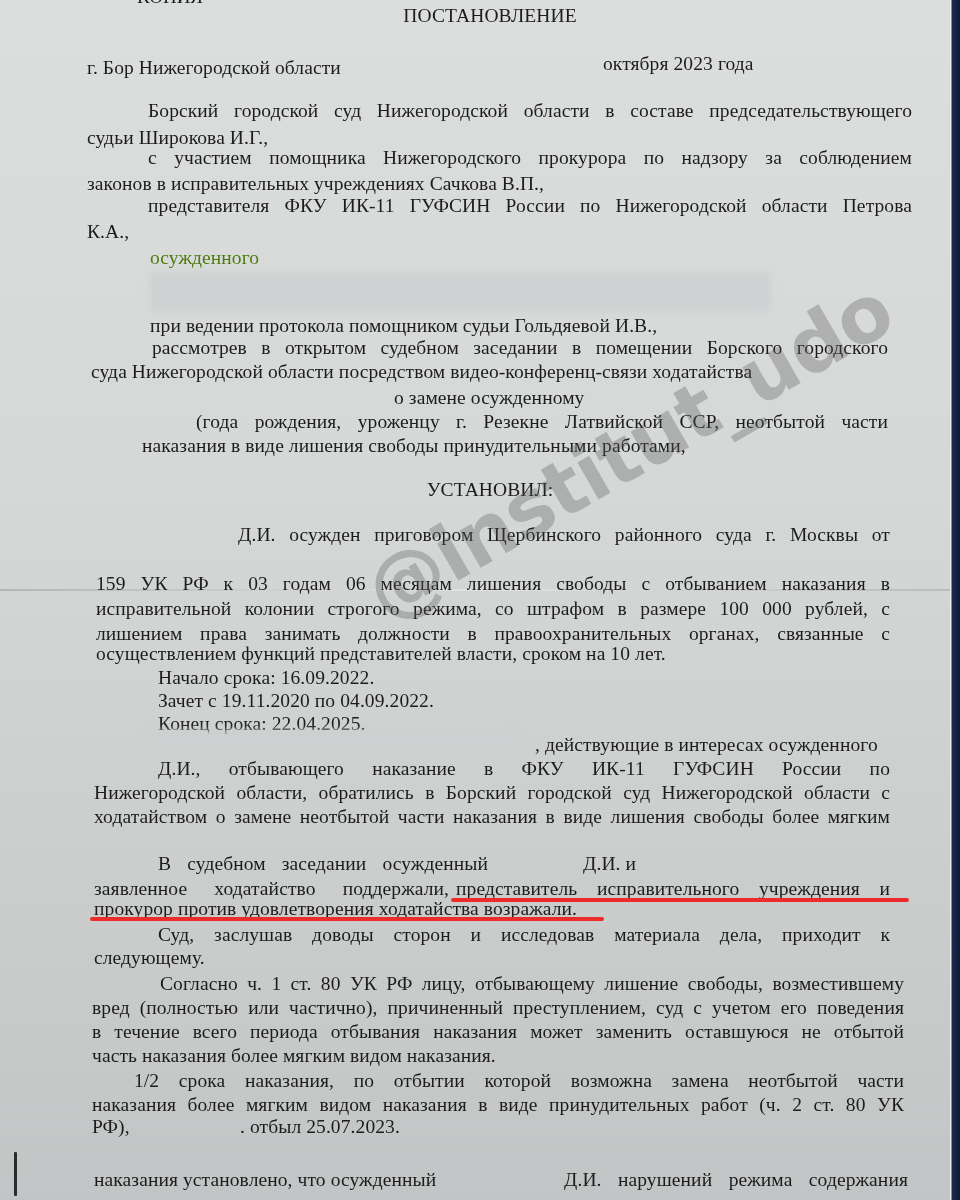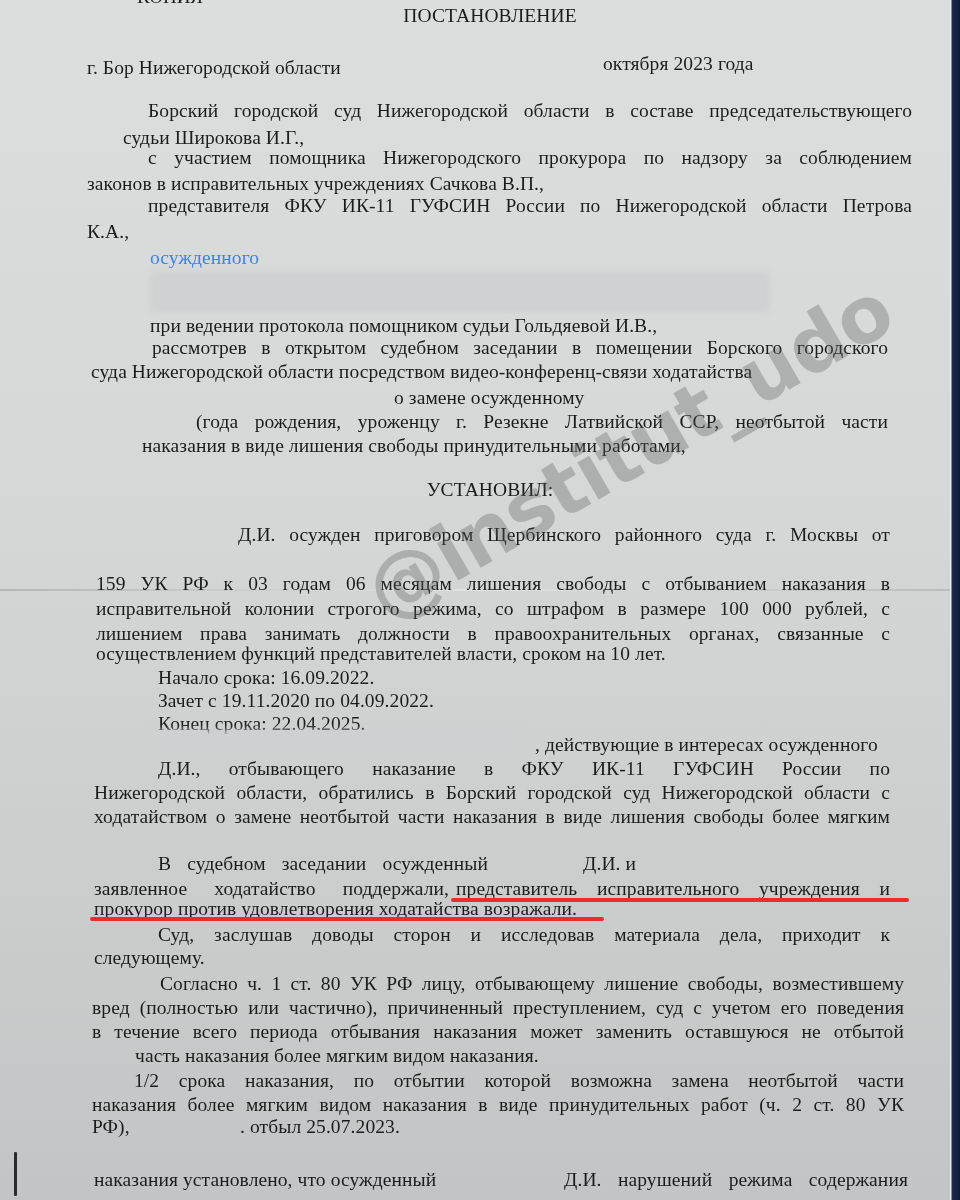--- a/index.html
+++ b/index.html
@@ -41,26 +41,26 @@
 <div class="page">
 
   <div class="copy-label">КОПИЯ</div>
 
   <div class="line center" style="left:0;width:980px;top:4px;">ПОСТАНОВЛЕНИЕ</div>
 
   <div class="line" style="left:87px;top:56px;">г. Бор Нижегородской области</div>
   <div class="line" style="left:603px;top:52px;">октября 2023 года</div>
 
   <div class="line just" style="left:148px;width:764px;top:99px;">Борский городской суд Нижегородской области в составе председательствующего</div>
-  <div class="line" style="left:87px;top:126px;margin-left:36px;">судьи Широкова И.Г.,</div>
+  <div class="line" style="left:87px;top:126px;">судьи Широкова И.Г.,</div>
   <div class="line just" style="left:148px;width:764px;top:146px;">с участием помощника Нижегородского прокурора по надзору за соблюдением</div>
   <div class="line" style="left:87px;top:172px;">законов в исправительных учреждениях Сачкова В.П.,</div>
   <div class="line just" style="left:148px;width:764px;top:194px;">представителя ФКУ ИК-11 ГУФСИН России по Нижегородской области Петрова</div>
   <div class="line" style="left:87px;top:220px;">К.А.,</div>
-  <div class="line" style="left:150px;top:246px;color:#3b82f6;">осужденного</div>
+  <div class="line" style="left:150px;top:246px;color:#4d7c0f;">осужденного</div>
   <div class="redact" style="left:150px;top:272px;width:620px;height:40px;"></div>
 
   <div class="line" style="left:150px;top:314px;">при ведении протокола помощником судьи Гольдяевой И.В.,</div>
   <div class="line just" style="left:152px;width:736px;top:336px;">рассмотрев в открытом судебном заседании в помещении Борского городского</div>
   <div class="line" style="left:91px;top:360px;">суда Нижегородской области посредством видео-конференц-связи ходатайства</div>
   <div class="line" style="left:394px;top:386px;">о замене осужденному</div>
   <div class="line just" style="left:196px;width:692px;top:410px;">(года рождения, уроженцу г. Резекне Латвийской ССР, неотбытой части</div>
   <div class="line" style="left:94px;top:434px;margin-left:48px;">наказания в виде лишения свободы принудительными работами,</div>
 
   <div class="line center" style="left:0;width:980px;top:478px;">УСТАНОВИЛ:</div>
@@ -91,21 +91,21 @@
   <div class="underline-red" style="left: 451px; top: 898px; width: 458px; background: rgb(238, 43, 43);"></div>
   <div class="line" style="left:94px;top:897px;">прокурор против удовлетворения ходатайства возражали.</div>
   <div class="underline-red" style="left: 90px; top: 917px; width: 514px; background: rgb(238, 43, 43);"></div>
 
   <div class="line just" style="left:158px;width:732px;top:923px;">Суд, заслушав доводы сторон и исследовав материала дела, приходит к</div>
   <div class="line" style="left:94px;top:946px;">следующему.</div>
 
   <div class="line just" style="left:160px;width:744px;top:972px;">Согласно ч. 1 ст. 80 УК РФ лицу, отбывающему лишение свободы, возместившему</div>
   <div class="line just" style="left:92px;width:812px;top:996px;">вред (полностью или частично), причиненный преступлением, суд с учетом его поведения</div>
   <div class="line just" style="left:92px;width:812px;top:1020px;">в течение всего периода отбывания наказания может заменить оставшуюся не отбытой</div>
-  <div class="line" style="left:92px;top:1044px;margin-left:43px;">часть наказания более мягким видом наказания.</div>
+  <div class="line" style="left:92px;top:1044px;">часть наказания более мягким видом наказания.</div>
 
   <div class="line just" style="left:134px;width:770px;top:1069px;">1/2 срока наказания, по отбытии которой возможна замена неотбытой части</div>
   <div class="line just" style="left:92px;width:812px;top:1093px;">наказания более мягким видом наказания в виде принудительных работ (ч. 2 ст. 80 УК</div>
   <div class="line" style="left:92px;top:1115px;">РФ),</div>
   <div class="line" style="left:240px;top:1115px;">. отбыл 25.07.2023.</div>
 
   <div class="line" style="left:94px;top:1168px;">наказания установлено, что осужденный</div>
   <div class="line just" style="left:564px;width:344px;top:1168px;">Д.И. нарушений режима содержания</div>
 
   <div class="margin-mark"></div>

